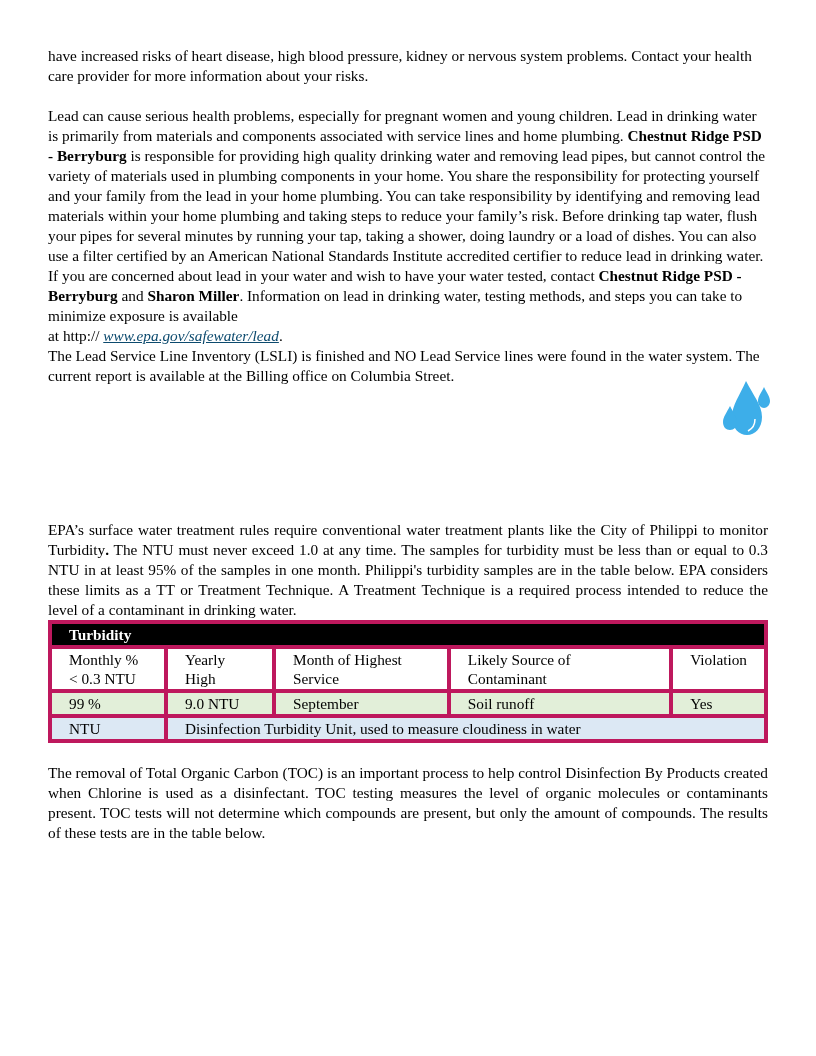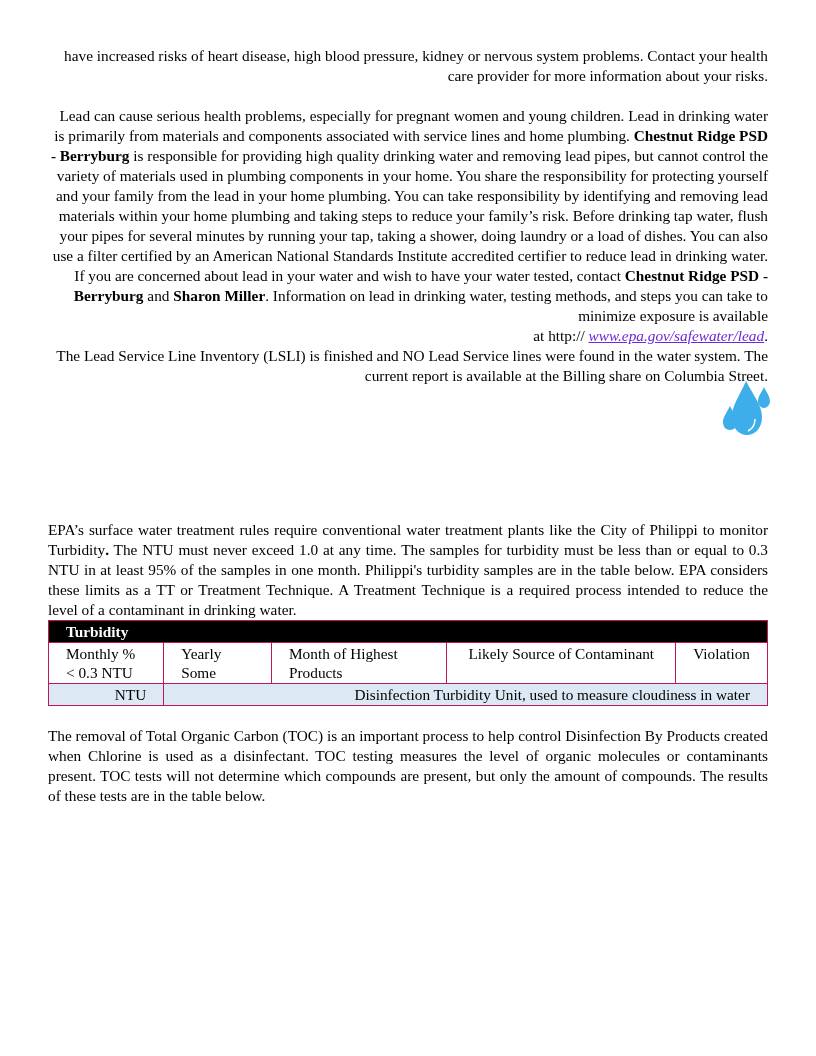--- a/index.html
+++ b/index.html
@@ -1,55 +1,62 @@
 <!DOCTYPE html>
 <html><head>
 <meta charset="utf-8">
 <style>
   html, body { margin: 0; padding: 0; background: #ffffff; }
   body { width: 816px; height: 1056px; position: relative; overflow: hidden;
          font-family: "Liberation Serif", serif; font-size: 15.3px; color: #000; }
   .page { position: absolute; left: 48px; top: 46px; width: 720px; }
-  p { margin: 0; line-height: 20px; text-align: right; }
+  p { margin: 0; line-height: 20px; }
   .gap { height: 20px; }
   .justify { text-align: justify; }
-  a.link { color: #6d28d9; text-decoration: underline; font-style: italic; }
+  a.link { color: #0c4a6e; text-decoration: underline; font-style: italic; }
   .italic { }
   .drops { position: absolute; left: 722px; top: 375px; width: 50px; height: 72px; }
   table.turb { border-collapse: collapse; width: 720px; margin-top: 0; }
-  table.turb td { border: 1px solid #be185d; padding: 1px 17px; line-height: 19px; vertical-align: top; }
+  table.turb td { border: 4px solid #be185d; padding: 1px 17px; line-height: 19px; vertical-align: top; }
   .th-black { background: #000; color: #fff; font-weight: bold; }
   .row-green td { background: #e2efd9; }
-  .row-blue td { background: #dce8f4; text-align: right; }
-  .center { text-align: center; }
+  .row-blue td { background: #dce8f4; }
+  .center { }
 </style>
 </head>
 <body>
 
 <div class="page">
   <p>have increased risks of heart disease, high blood pressure, kidney or nervous system problems. Contact your health care provider for more information about your risks.</p>
   <div class="gap"></div>
   <p><span>Lead can cause serious health problems, especially for pregnant women and young children. Lead in drinking water is primarily from materials and components associated with service lines and home plumbing. </span><b>Chestnut Ridge PSD - Berryburg</b><span> is responsible for providing high quality drinking water and removing lead pipes, but cannot control the variety of materials used in plumbing components in your home. You share the responsibility for protecting yourself and your family from the lead in your home plumbing. You can take responsibility by identifying and removing lead materials within your home plumbing and taking steps to reduce your family’s risk. Before drinking tap water, flush your pipes for several minutes by running your tap, taking a shower, doing laundry or a load of dishes. You can also use a filter certified by an American National Standards Institute accredited certifier to reduce lead in drinking water. If you are concerned about lead in your water and wish to have your water tested, contact </span><b>Chestnut Ridge PSD - Berryburg</b><span> and </span><b>Sharon Miller</b><span>. Information on lead in drinking water, testing methods, and steps you can take to minimize exposure is available</span><br><span> at </span><span class="italic">http:// </span><a class="link" href="#">www.epa.gov/safewater/lead</a><span>.</span></p>
-  <p>The Lead Service Line Inventory (LSLI) is finished and NO Lead Service lines were found in the water system. The current report is available at the Billing share on Columbia Street.</p>
+  <p>The Lead Service Line Inventory (LSLI) is finished and NO Lead Service lines were found in the water system. The current report is available at the Billing office on Columbia Street.</p>
   <div style="height:94px"></div>
   <div class="gap"></div>
   <div class="gap"></div>
   <p class="justify"><span>EPA’s surface water treatment rules require conventional water treatment plants like the City of Philippi to monitor Turbidity</span><b>.</b><span> The NTU must never exceed 1.0 at any time. The samples for turbidity must be less than or equal to 0.3 NTU in at least 95% of the samples in one month. Philippi's turbidity samples are in the table below. EPA considers these limits as a TT or Treatment Technique. A Treatment Technique is a required process intended to reduce the level of a contaminant in drinking water.</span></p>
 
   <table class="turb">
     <tbody>
         <tr>
       <td colspan="5" class="th-black">Turbidity</td>
     </tr>
     <tr>
       <td style="width:88px">Monthly % &lt; 0.3 NTU</td>
-      <td style="width:82px">Yearly Some</td>
-      <td style="width:165px">Month of Highest Products</td>
+      <td style="width:82px">Yearly High</td>
+      <td style="width:165px">Month of Highest Service</td>
       <td class="center" style="width:226px">Likely Source of Contaminant</td>
       <td class="center">Violation</td>
+    </tr>
+    <tr class="row-green">
+      <td>99 %</td>
+      <td class="center">9.0 NTU</td>
+      <td class="center">September</td>
+      <td class="center">Soil runoff</td>
+      <td class="center">Yes</td>
     </tr>
     <tr class="row-blue">
       <td>NTU</td>
       <td colspan="4">Disinfection Turbidity Unit, used to measure cloudiness in water</td>
     </tr>
   </tbody>
     </table>
   <div class="gap"></div>
   <p class="justify">The removal of Total Organic Carbon (TOC) is an important process to help control Disinfection By Products created when Chlorine is used as a disinfectant. TOC testing measures the level of organic molecules or contaminants present. TOC tests will not determine which compounds are present, but only the amount of compounds. The results of these tests are in the table below.</p>
 </div>

